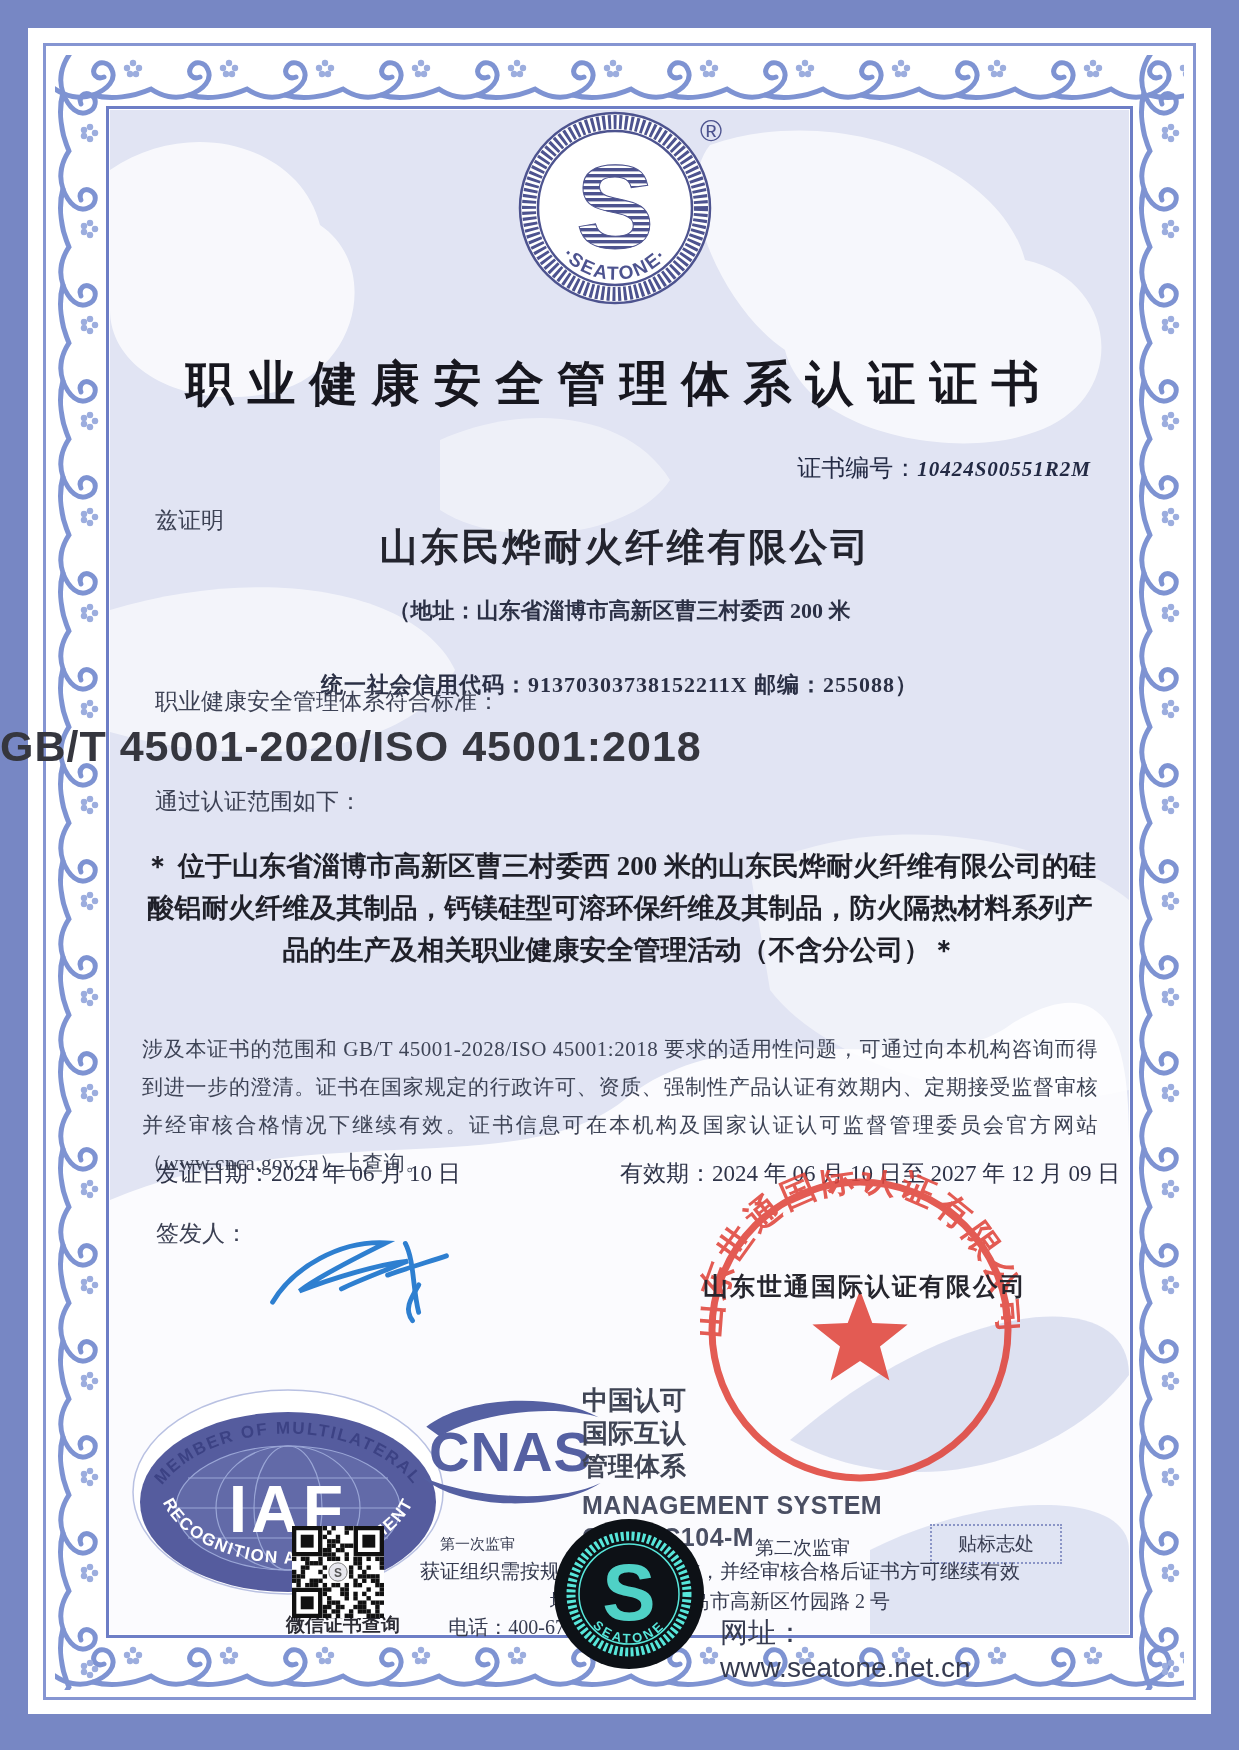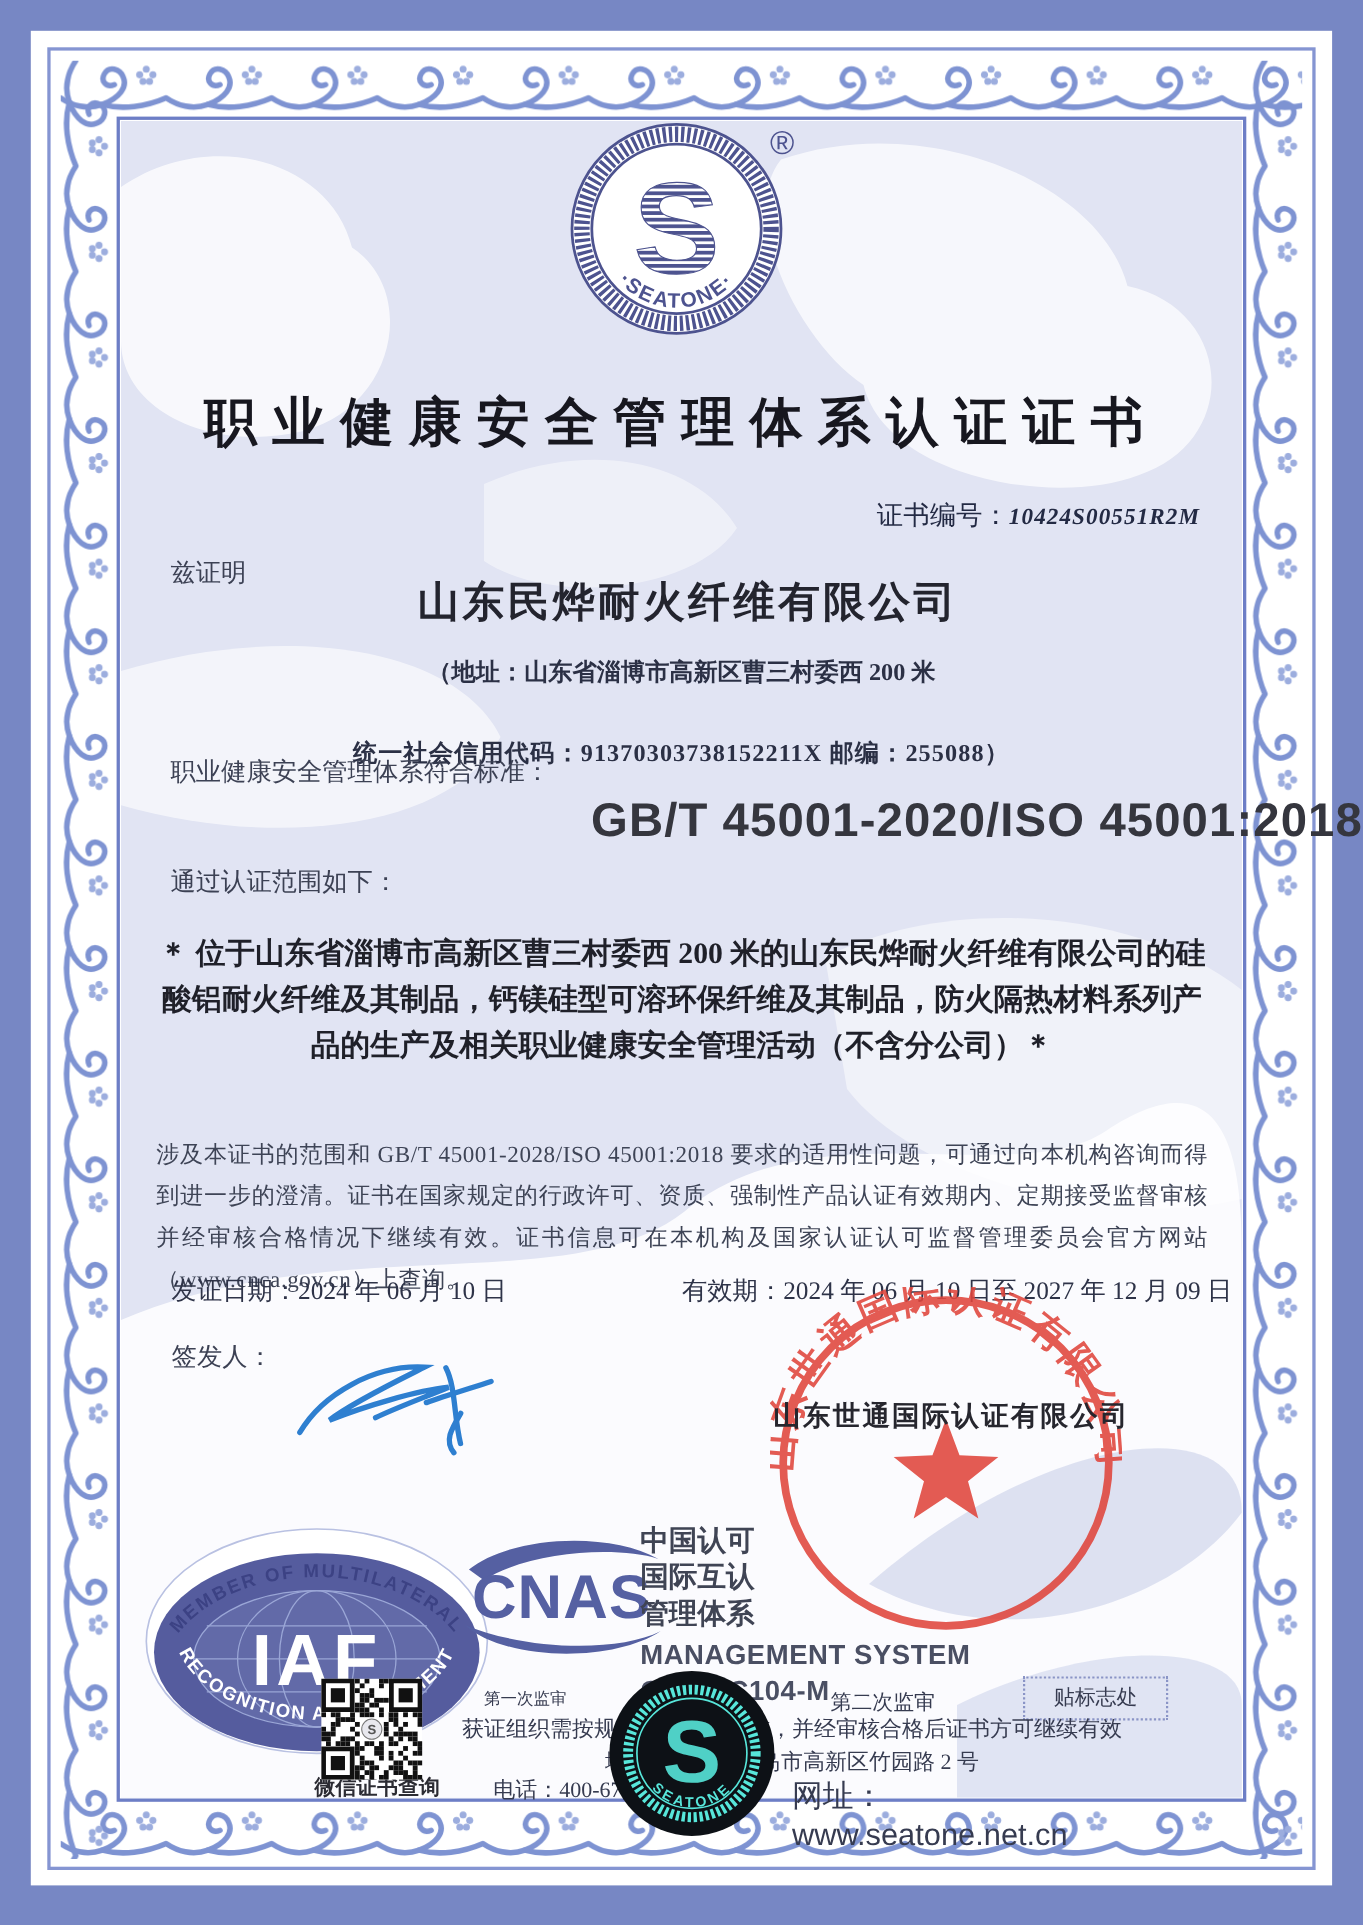--- a/index.html
+++ b/index.html
@@ -13,21 +13,21 @@
   .abs{position:absolute;}
   .reg-mark{left:700px;top:114px;font-size:30px;color:#4d538f;font-family:"Liberation Sans",sans-serif;}
   .title{left:0;right:0;top:352px;text-align:center;font-size:48px;font-weight:bold;color:#17171f;letter-spacing:14px;}
   .cert-no{right:148px;top:452px;font-size:24px;color:#232a44;}
   .cert-no b{font-size:21px;font-weight:bold;letter-spacing:1px;font-style:italic;}
   .hereby{left:155px;top:505px;font-size:23px;color:#3c4154;}
   .company{left:0;right:0;top:522px;text-align:center;font-size:38px;font-weight:bold;color:#23242e;letter-spacing:3px;padding-left:12px;}
   .addr1{left:0;right:0;top:596px;text-align:center;font-size:22px;font-weight:bold;color:#2b3045;}
   .addr2{left:0;right:0;top:634px;text-align:center;font-size:22px;font-weight:bold;color:#2b3045;letter-spacing:1px;margin-top:36px;}
   .std-intro{left:155px;top:686px;font-size:23px;color:#3c4154;}
-  .standard{left:0;right:0;top:722px;text-align:right;font-size:43px;font-weight:600;color:#35363e;font-family:"Liberation Sans",sans-serif;letter-spacing:1px;}
+  .standard{left:0;right:0;top:722px;text-align:left;font-size:43px;font-weight:600;color:#35363e;font-family:"Liberation Sans",sans-serif;letter-spacing:1px;}
   .scope-intro{left:155px;top:786px;font-size:23px;color:#3c4154;}
   .scope{left:140px;width:960px;top:845px;text-align:center;font-size:27px;font-weight:bold;color:#1f2029;line-height:42px;}
   .disclaimer{left:142px;width:956px;top:1030px;font-size:21px;color:#3e4456;line-height:38px;text-align:justify;letter-spacing:0.5px;}
   .date-issue{left:156px;top:1158px;font-size:23px;color:#2e3348;}
   .date-valid{left:620px;top:1158px;font-size:23px;color:#2e3348;}
   .signer{left:156px;top:1218px;font-size:23px;color:#3c4154;}
   .stamp-company{left:655px;width:420px;top:1270px;text-align:center;font-size:25px;font-weight:bold;color:#26262e;letter-spacing:2px;z-index:6;}
   .accred-block{left:582px;top:1384px;z-index:3;}
   .accred-block .cn{font-size:26px;font-weight:bold;color:#3f4454;line-height:33px;font-family:"Liberation Sans",sans-serif;}
   .accred-block .en{font-size:25px;font-weight:bold;color:#4a4f63;line-height:32px;margin-top:6px;font-family:"Liberation Sans",sans-serif;letter-spacing:0.5px;}

